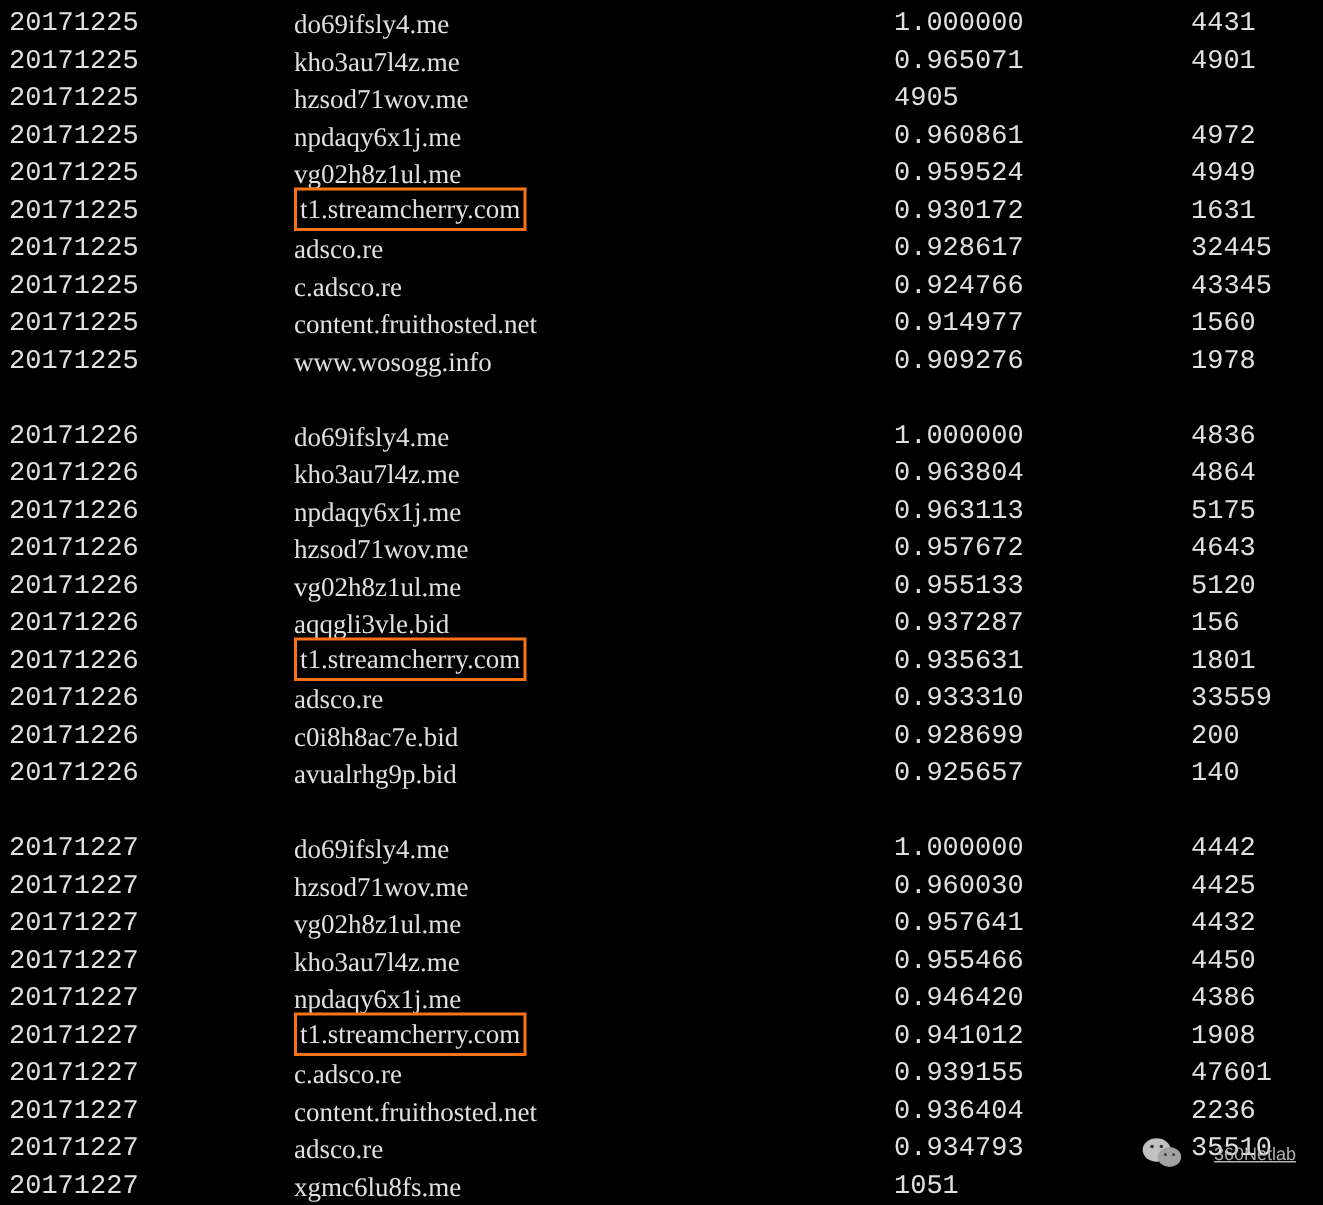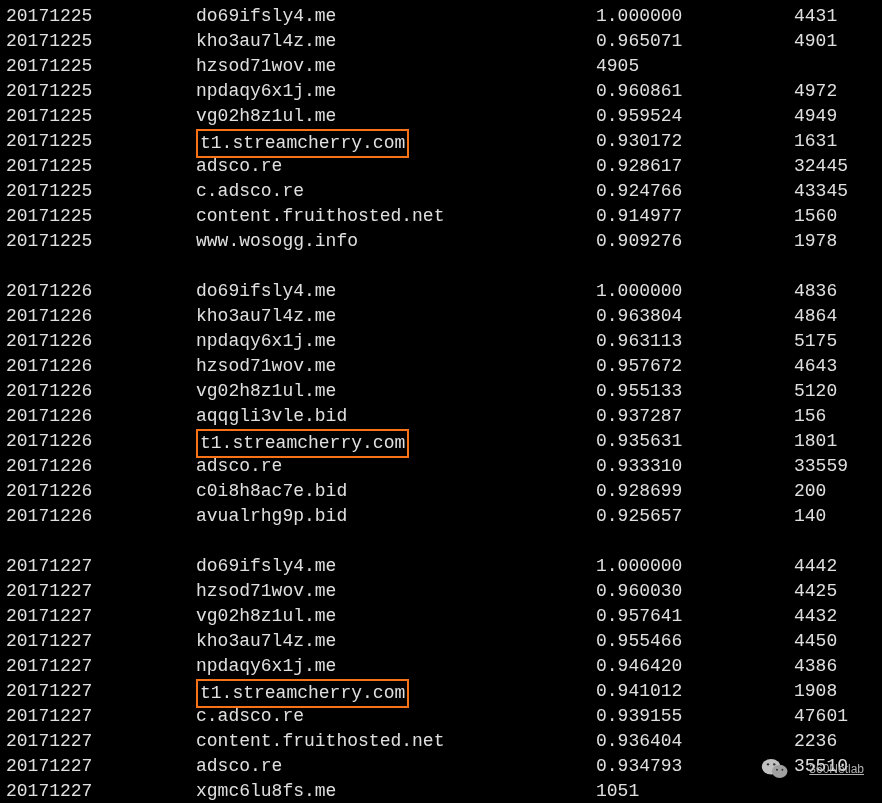--- a/index.html
+++ b/index.html
@@ -16,33 +16,34 @@
       width: 882px;
       height: 803px;
       overflow: hidden;
       padding: 4px 6px;
       position: relative;
     }
     .row {
       display: flex;
       white-space: pre;
       height: 25px;
-      align-items: flex-start;
+      align-items: flex-end;
     }
     .spacer {
       height: 25px;
     }
     .col-date {
       width: 190px;
       flex-shrink: 0;
     }
     .col-domain {
       width: 400px;
       flex-shrink: 0;
       position: relative;
+      font-family: Liberation Serif, serif;
     }
     .col-score {
       width: 198px;
       flex-shrink: 0;
     }
     .col-count {
       flex-shrink: 0;
     }
     .highlight-box {
       border: 2px solid #f97316;

